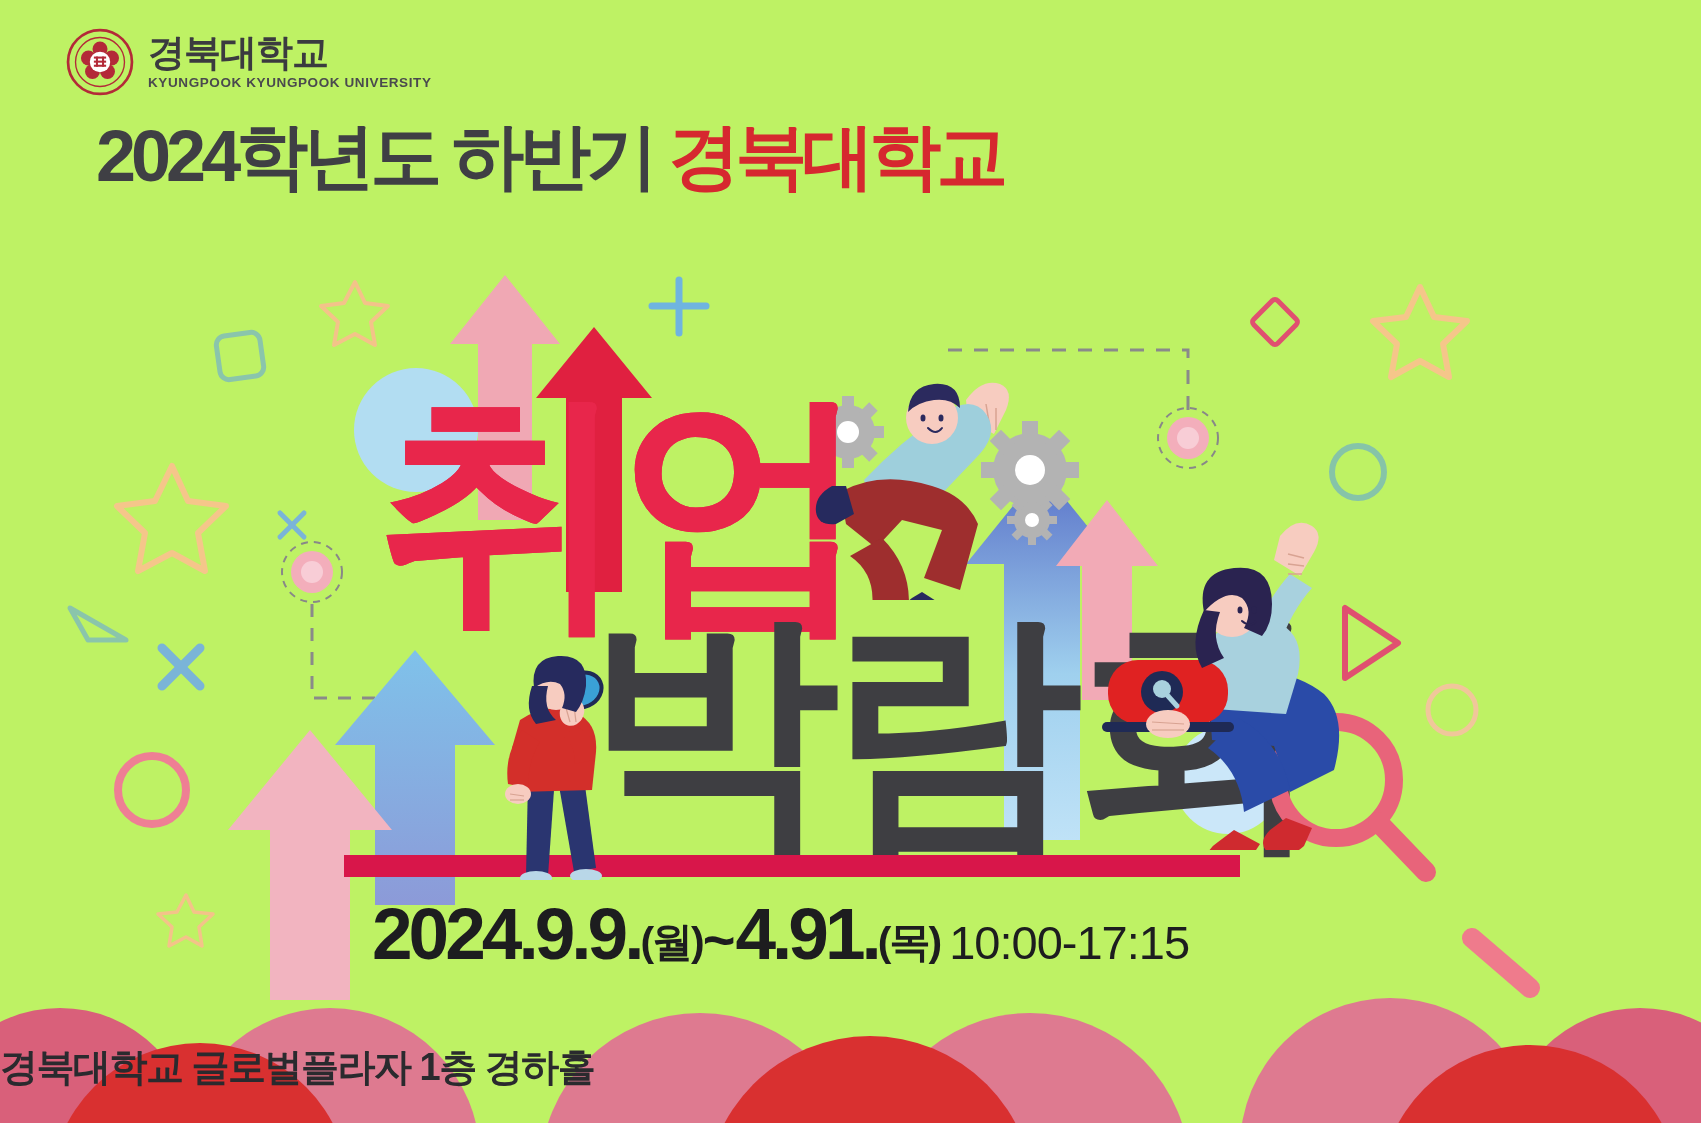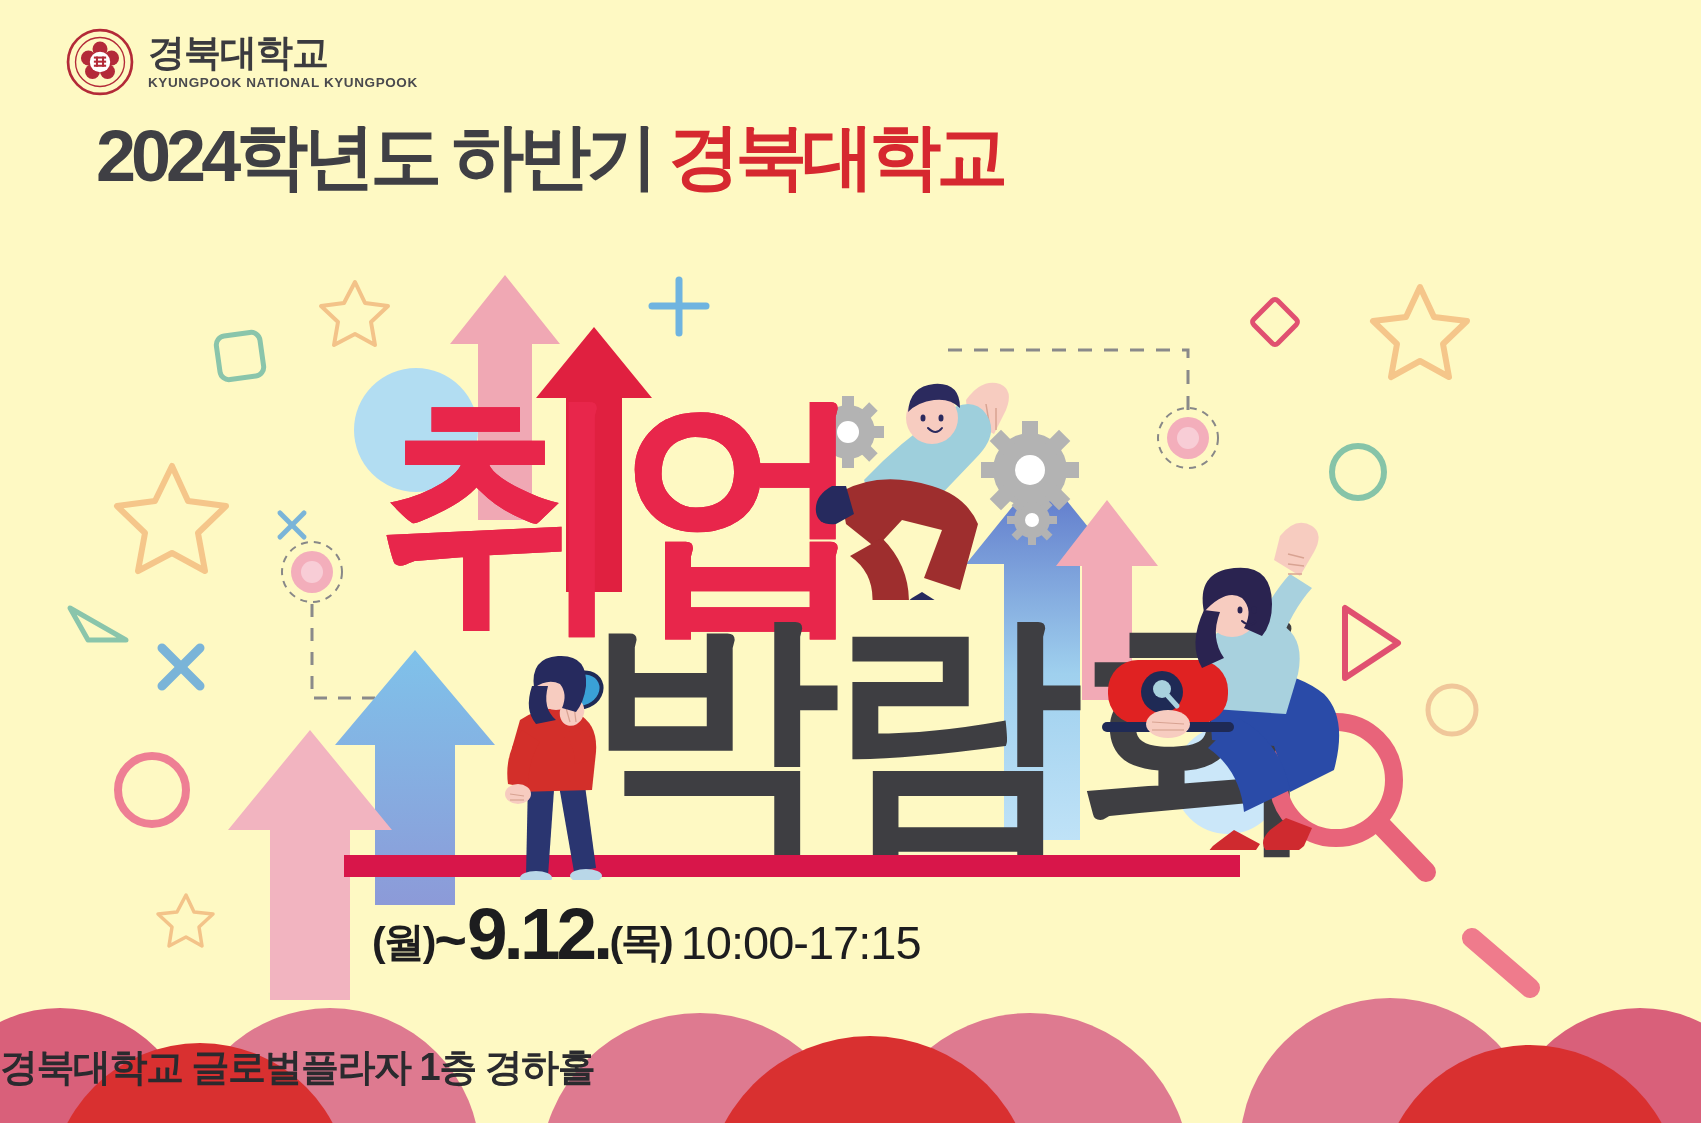--- a/index.html
+++ b/index.html
@@ -5,21 +5,21 @@
   * { margin:0; padding:0; box-sizing:border-box; }
   html,body { background:#ffffff; }
   body {
     width:1701px; height:1123px;
     font-family:"Liberation Sans", sans-serif;
     overflow:hidden;
     position:relative;
   }
   .poster {
     position:absolute; inset:0;
-    background:#fef9c3;
+    background:#bef264;
     overflow:hidden;
   }
 
   
   .deco { position:absolute; pointer-events:none; }
 
   
   .logo-row {
     position:absolute; left:66px; top:28px;
     display:flex; align-items:center; gap:14px;
@@ -285,21 +285,21 @@
       <g fill="#b32a38">
         <rect x="41" y="42" width="18" height="3"></rect>
         <rect x="41" y="48" width="18" height="3"></rect>
         <rect x="41" y="54" width="18" height="3"></rect>
         <rect x="44" y="42" width="3" height="15"></rect>
         <rect x="53" y="42" width="3" height="15"></rect>
       </g>
     </svg>
     <div class="logo-text-wrap">
       <div class="logo-ko">경북대학교</div>
-      <div class="logo-en">KYUNGPOOK NATIONAL KYUNGPOOK</div>
+      <div class="logo-en">KYUNGPOOK KYUNGPOOK UNIVERSITY</div>
     </div>
   </div>
 
   <div class="headline">
     <span class="dark">2024학년도 하반기</span>
     <span class="red">경북대학교</span>
   </div>
 
   <div class="big-title title-chwieop">취업</div>
 
@@ -422,23 +422,24 @@
   </svg>
 
   <svg class="deco" style="left:1250px;top:700px;z-index:33;" width="200" height="200" viewBox="0 0 200 200">
     <circle cx="86" cy="80" r="58" fill="none" stroke="#e8647a" stroke-width="18"></circle>
     <line x1="128" y1="122" x2="176" y2="172" stroke="#e8647a" stroke-width="20" stroke-linecap="round"></line>
   </svg>
 
   <div class="red-bar"></div>
 
   <div class="date-line">
+    <span class="date-main">2024.9.9.</span>
     <span class="date-day">(월)</span>
     <span class="date-tilde">~</span>
-    <span class="date-main">9.12.</span>
+    <span class="date-main">4.91.</span>
     <span class="date-day">(목)</span>
     <span class="date-time">10:00-17:15</span>
   </div>
 
   <div class="venue-line">경북대학교 글로벌플라자 1층 경하홀</div>
 
   <svg class="blobs" viewBox="0 0 1701 180" preserveAspectRatio="none">
     <circle cx="60" cy="200" r="135" fill="#d9607a"></circle>
     <circle cx="1640" cy="200" r="135" fill="#d9607a"></circle>
     <circle cx="330" cy="215" r="150" fill="#de7a90"></circle>

